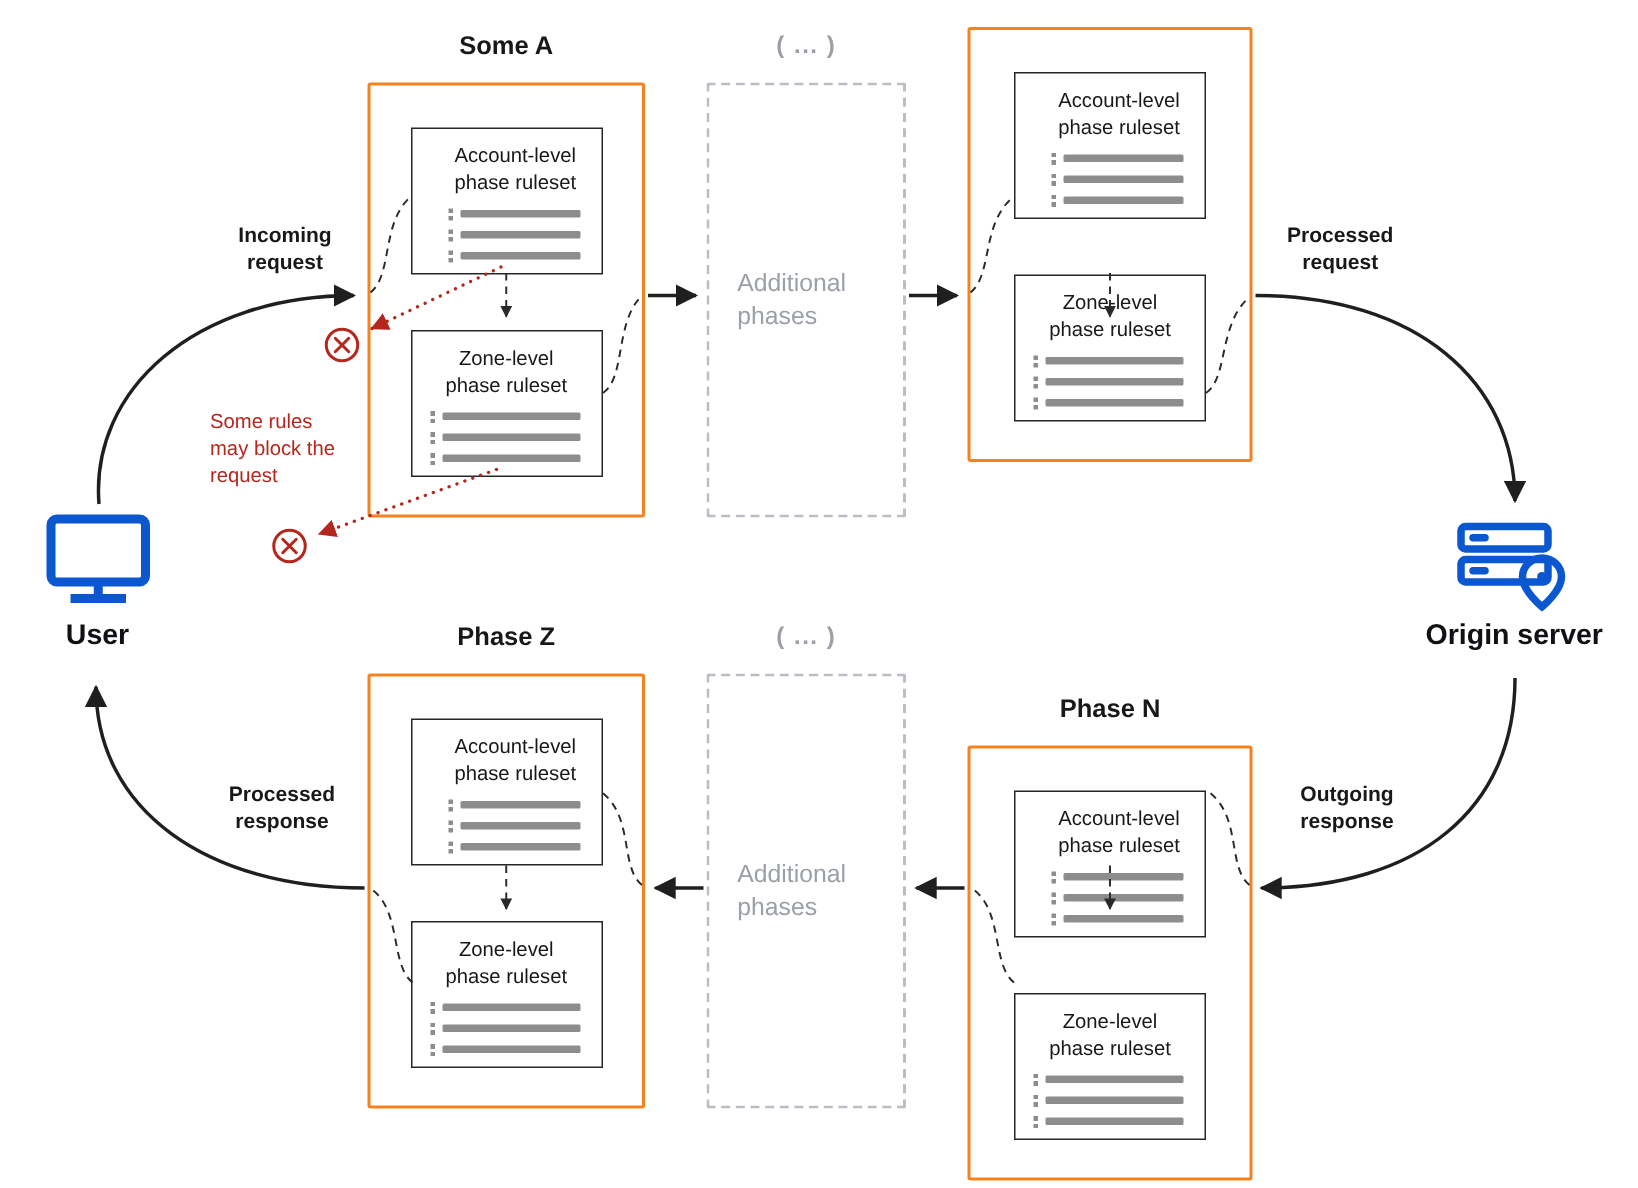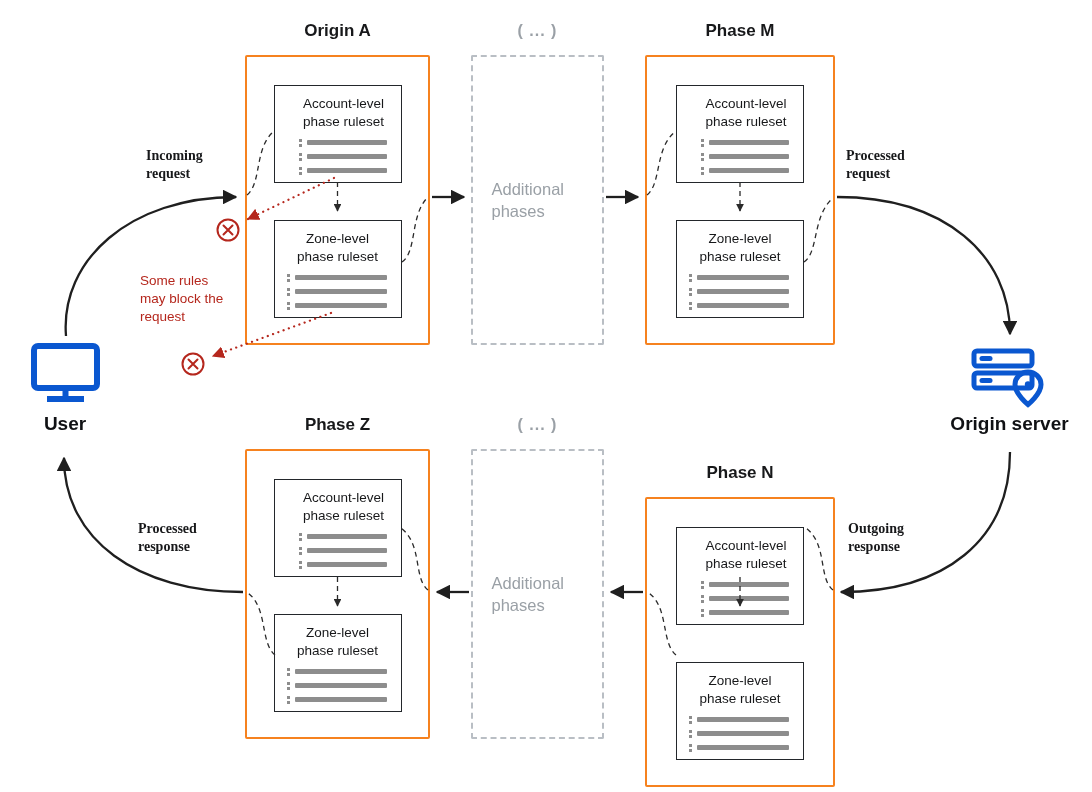--- a/index.html
+++ b/index.html
@@ -97,23 +97,22 @@
     text-align: left;
   }
 
   
   .flow-label {
     position: absolute;
     font-weight: bold;
     font-size: 14px;
     line-height: 1.3;
     color: #17181a;
-    text-align: left;
+    text-align: center;
     z-index: 2;
-    font-family: Liberation Serif, serif;
   }
   .block-note {
     position: absolute;
     left: 140px; top: 272px; width: 86px;
     color: var(--alert-red, #b5271d);
     font-size: 13.5px;
     line-height: 1.32;
     z-index: 2;
   }
   .endpoint-label {
@@ -155,21 +154,21 @@
   }
   .xcircle { stroke: var(--alert-red, #b5271d); stroke-width: 2; fill: #fff; }
   .xcross  { stroke: var(--alert-red, #b5271d); stroke-width: 2; stroke-linecap: round; }
 </style>
 </head>
 <body>
 
 <div class="canvas">
 
   <div class="phase-wrap" style="left:245px; top:18px; width:185px;">
-    <div class="phase-title">Origin A</div>
+    <div class="phase-title">Some A</div>
     <div class="phase-box">
       <div class="ruleset account">
         <div class="ruleset-label">Account-level phase ruleset</div>
         <div class="rule-lines">
           <div class="rule-line">
               <span class="rule-dot"></span>
               <span class="rule-bar"></span>
             </div>
           <div class="rule-line">
               <span class="rule-dot"></span>
@@ -202,21 +201,20 @@
   </div>
 
   <div class="addl-wrap" style="left:471px; top:18px;">
     <div class="addl-header">( ... )</div>
     <div class="addl-box">
       <div class="addl-label">Additional phases</div>
     </div>
   </div>
 
   <div class="phase-wrap" style="left:645px; top:18px; width:190px;">
-    <div class="phase-title">Phase M</div>
     <div class="phase-box">
       <div class="ruleset account">
         <div class="ruleset-label">Account-level phase ruleset</div>
         <div class="rule-lines">
           <div class="rule-line">
               <span class="rule-dot"></span>
               <span class="rule-bar"></span>
             </div>
           <div class="rule-line">
               <span class="rule-dot"></span>

